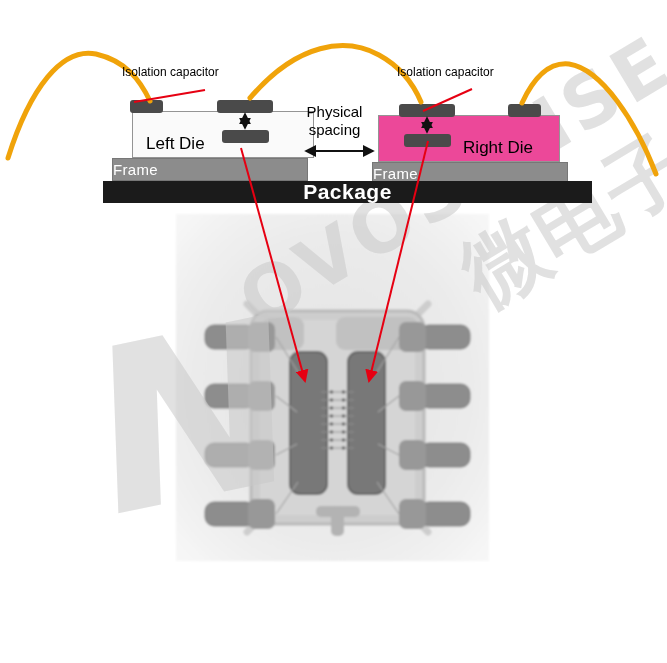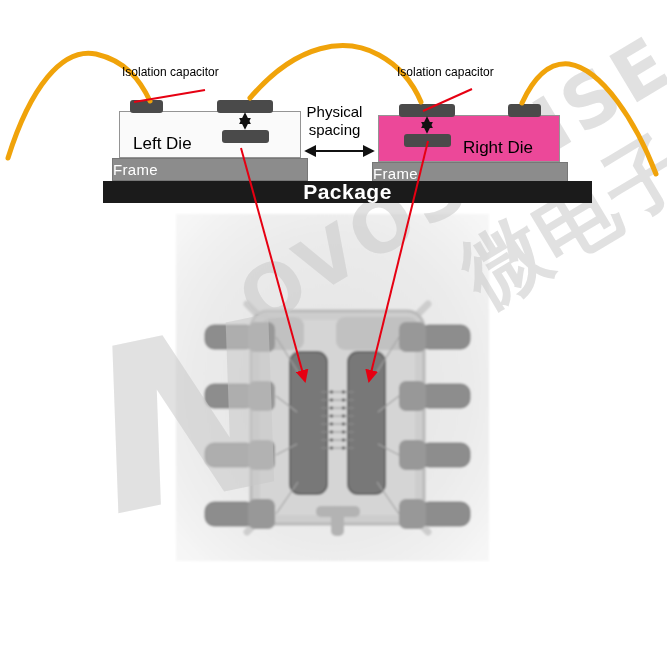--- a/index.html
+++ b/index.html
@@ -141,21 +141,21 @@
         <rect x="316" y="506" width="44" height="11" rx="5"></rect>
         <rect x="331" y="506" width="13" height="30" rx="5"></rect>
       </g>
     </g>
   </svg>
 
   <div class="wm wm-n">N</div>
   <div class="wm wm-brand">OVOSENSE</div>
   <div class="wm wm-cn">微电子</div>
 
-  <div class="abs die-box" style="left: 119px; top: 111px; width: 182px; height: 47px; background: rgb(250, 250, 250);">
+  <div class="abs die-box" style="left: 132px; top: 111px; width: 182px; height: 47px; background: rgb(250, 250, 250);">
     <span class="die-label" style="left:13px">Left Die</span>
   </div>
   <div class="abs die-box" style="left: 378px; top: 115px; width: 182px; height: 47px; background: #ec4899;">
     <span class="die-label" style="right:26px">Right Die</span>
   </div>
 
   <div class="abs frame-bar" style="left: 112px; top: 158px; width: 196px; height: 23px; background: rgb(140, 140, 140);">
     <span>Frame</span>
   </div>
   <div class="abs frame-bar" style="left: 372px; top: 162px; width: 196px; height: 23px; background: rgb(140, 140, 140);">

